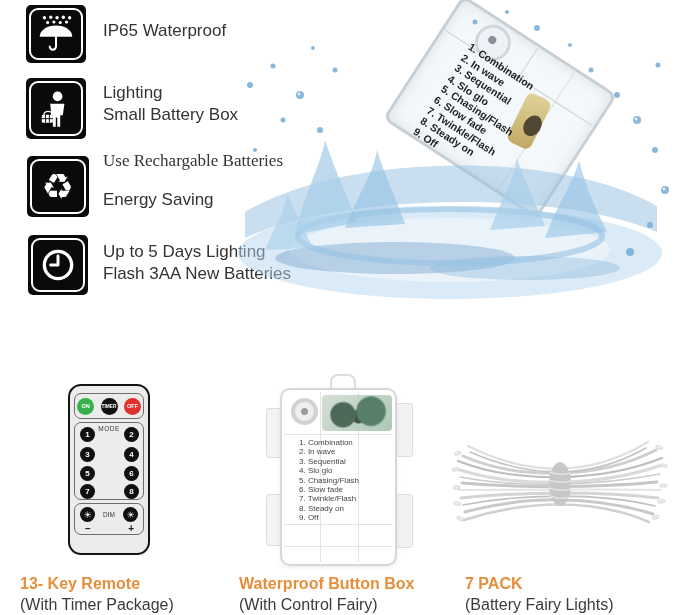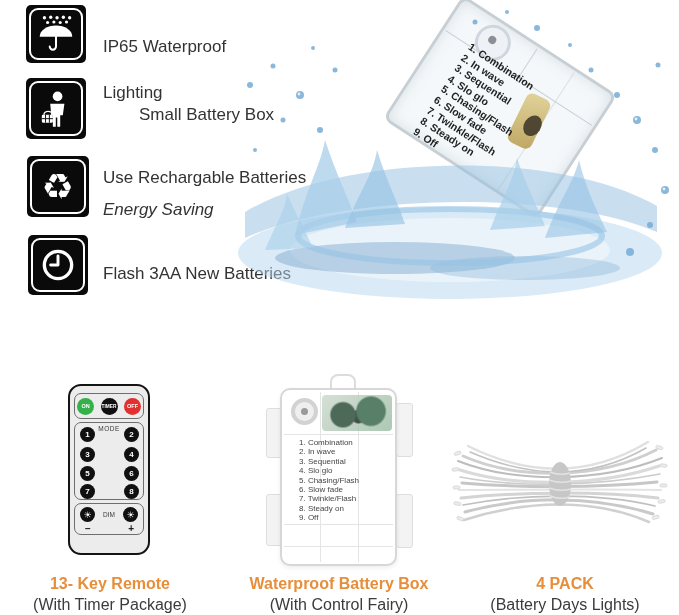--- a/index.html
+++ b/index.html
@@ -68,21 +68,21 @@
       border:4px solid #d2d2d2;background:#efefef;box-sizing:border-box;}
   .pkg-knob::after{content:"";position:absolute;left:6px;top:6px;width:7px;height:7px;border-radius:50%;background:#9a9a9a;}
   .pkg-circuit{position:absolute;left:40px;top:5px;width:70px;height:36px;border-radius:4px;opacity:.85;
       background:radial-gradient(circle at 30% 55%,#2e4f3c 0 22%,transparent 26%),
                  radial-gradient(circle at 70% 45%,#3c6b4e 0 26%,transparent 30%),
                  radial-gradient(circle at 52% 60%,#233529 0 14%,transparent 18%),
                  linear-gradient(135deg,#cfdacf,#9fbfa8);}
   .pkg-modes{position:absolute;left:17px;top:48px;font-size:8px;line-height:9.4px;color:#454545;white-space:nowrap;}
 
   
-  .caption{position:absolute;top:575px;text-align:center;}
+  .caption{position:absolute;top:575px;text-align:left;}
   .cap-title{font-size:16px;font-weight:bold;color:var(--caption-orange,#E78E3A);margin-bottom:3px;}
   .cap-sub{font-size:16px;color:#3b3b3b;}
 
   .lights-svg{position:absolute;left:448px;top:428px;}
 </style>
 </head>
 <body>
 
 <div class="page">
 
@@ -98,52 +98,53 @@
           <circle cx="12" cy="9" r="1.5"></circle>
             <circle cx="18" cy="8.6" r="1.5"></circle>
             <circle cx="24" cy="9" r="1.5"></circle>
             <circle cx="30" cy="8.6" r="1.5"></circle>
           <path d="M4.5,22.5 a15.5,10.5 0 0 1 31,0 Z"></path>
         </g>
         <path d="M20,22 v10 a3,3 0 0 1 -6,0" stroke="#fff" stroke-width="1.9" fill="none" stroke-linecap="round"></path>
       </svg>
     </div>
   </div>
-  <div class="feature-line" style="top:21px;margin-top:16px;">IP65 Waterproof</div>
+  <div class="feature-line" style="top:21px;">IP65 Waterproof</div>
 
   <div class="icon-box" style="left:26px;top:78px;height:61px;">
     <div class="icon-frame">
       <svg width="42" height="42" viewBox="0 0 40 40">
         <circle cx="21.5" cy="8" r="4.6" fill="#fff"></circle>
         <path d="M14.5,15 L28,15 L26.5,26 L24,26 L24,37 L21.2,37 L21.2,28 L19.8,28 L19.8,37 L17,37 L17,26 L15.5,26 Z" fill="#fff"></path>
         <path d="M8.5,25.5 a4,3.2 0 0 1 8,0" stroke="#fff" stroke-width="1.3" fill="none"></path>
         <rect x="6.5" y="25.5" width="10.5" height="7.5" rx="1" fill="#fff"></rect>
         <path d="M10,25.5 v7.5 M13.7,25.5 v7.5 M6.5,29.2 h10.5" stroke="#0a0a0a" stroke-width="0.9"></path>
       </svg>
     </div>
   </div>
   <div class="feature-line" style="top:83px;">Lighting</div>
-  <div class="feature-line" style="top:105px;margin-left:36px;">Small Battery Box</div>
+  <div class="feature-line" style="top:105px;">Small Battery Box</div>
 
   <div class="icon-box" style="left:27px;top:156px;width:62px;height:61px;">
     <div class="icon-frame">
       <span class="recycle-glyph">♻</span>
     </div>
   </div>
-  <div class="feature-line" style="top:168px;">Use Rechargable Batteries</div>
-  <div class="feature-line" style="top:200px;font-style:italic;">Energy Saving</div>
+  <div class="feature-line" style="top:151px;font-family:Liberation Serif, serif;">Use Rechargable Batteries</div>
+  <div class="feature-line" style="top:190px;">Energy Saving</div>
 
   <div class="icon-box" style="left:28px;top:235px;height:60px;">
     <div class="icon-frame">
       <svg width="42" height="42" viewBox="0 0 40 40">
         <circle cx="20" cy="20" r="13" stroke="#fff" stroke-width="3.2" fill="none"></circle>
         <path d="M20,20 L20,11.5 M20,20 L13,20" stroke="#fff" stroke-width="2.8" stroke-linecap="round"></path>
       </svg>
     </div>
   </div>
+  <div class="feature-line" style="top:242px;">Up to 5 Days Lighting</div>
   <div class="feature-line" style="top:264px;">Flash 3AA New Batteries</div>
 
   <div class="tilted-box">
     <div class="tb-line-h"></div>
     <div class="tb-line-v1"></div>
     <div class="tb-line-v2"></div>
     <div class="tb-knob"></div>
     <div class="tb-batt"></div>
     <div class="tb-blob"></div>
     <div class="tb-modes">
@@ -287,21 +288,21 @@
       <path d="M101,60 q11,4 22,1"></path>
       <path d="M102,68 q10,4 20,1"></path>
     </g>
   </svg>
 
   <div class="caption" style="left:20px;width:180px;">
     <div class="cap-title">13- Key Remote</div>
     <div class="cap-sub">(With Timer Package)</div>
   </div>
   <div class="caption" style="left:239px;width:200px;">
-    <div class="cap-title">Waterproof Battery Box</div>
+    <div class="cap-title">Waterproof Button Box</div>
     <div class="cap-sub">(With Control Fairy)</div>
   </div>
   <div class="caption" style="left:465px;width:200px;">
-    <div class="cap-title">4 PACK</div>
-    <div class="cap-sub">(Battery Days Lights)</div>
+    <div class="cap-title">7 PACK</div>
+    <div class="cap-sub">(Battery Fairy Lights)</div>
   </div>
 
 </div>
 
 </body></html>

